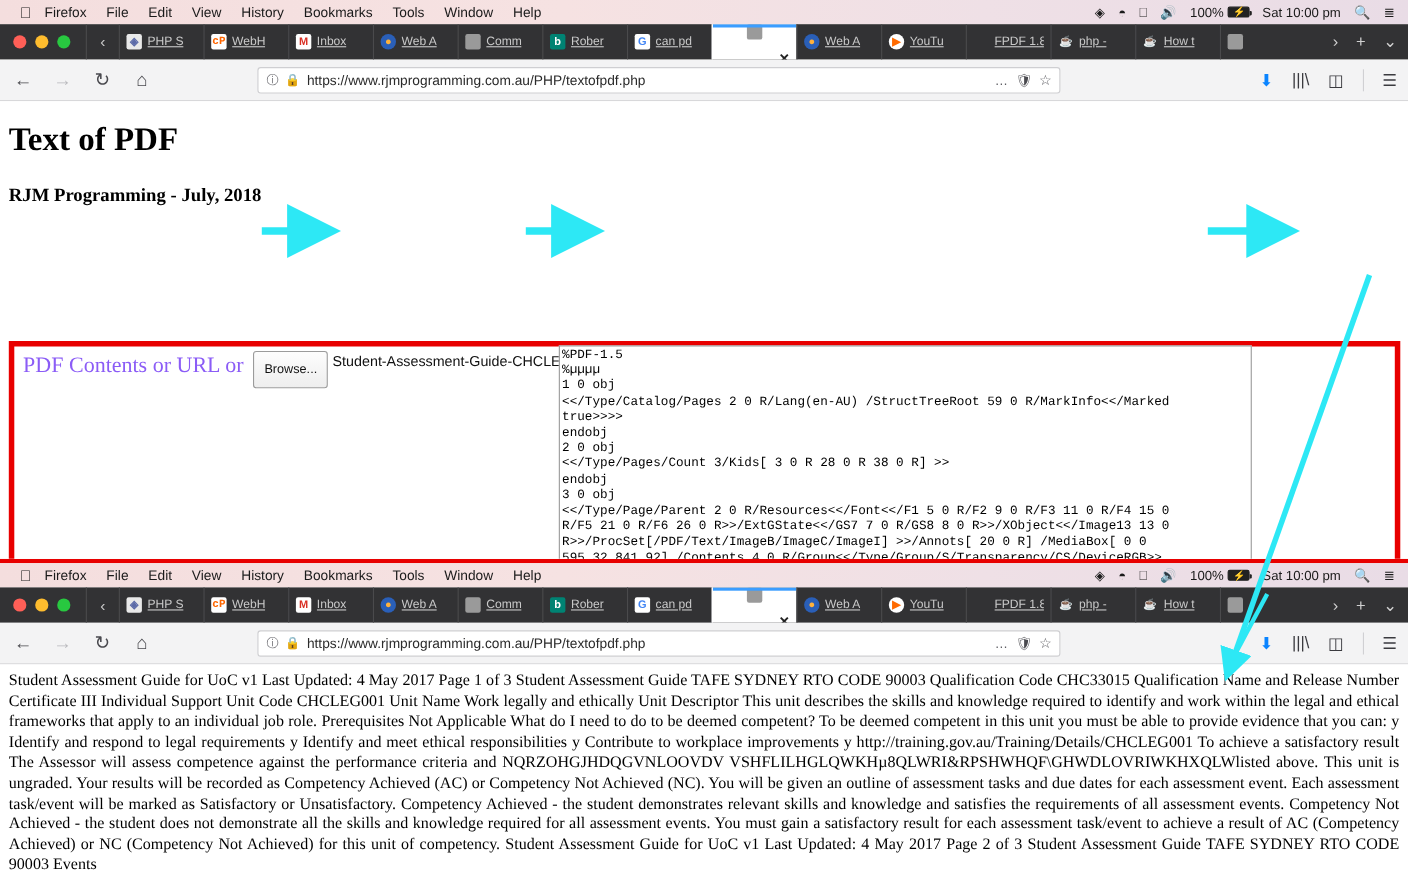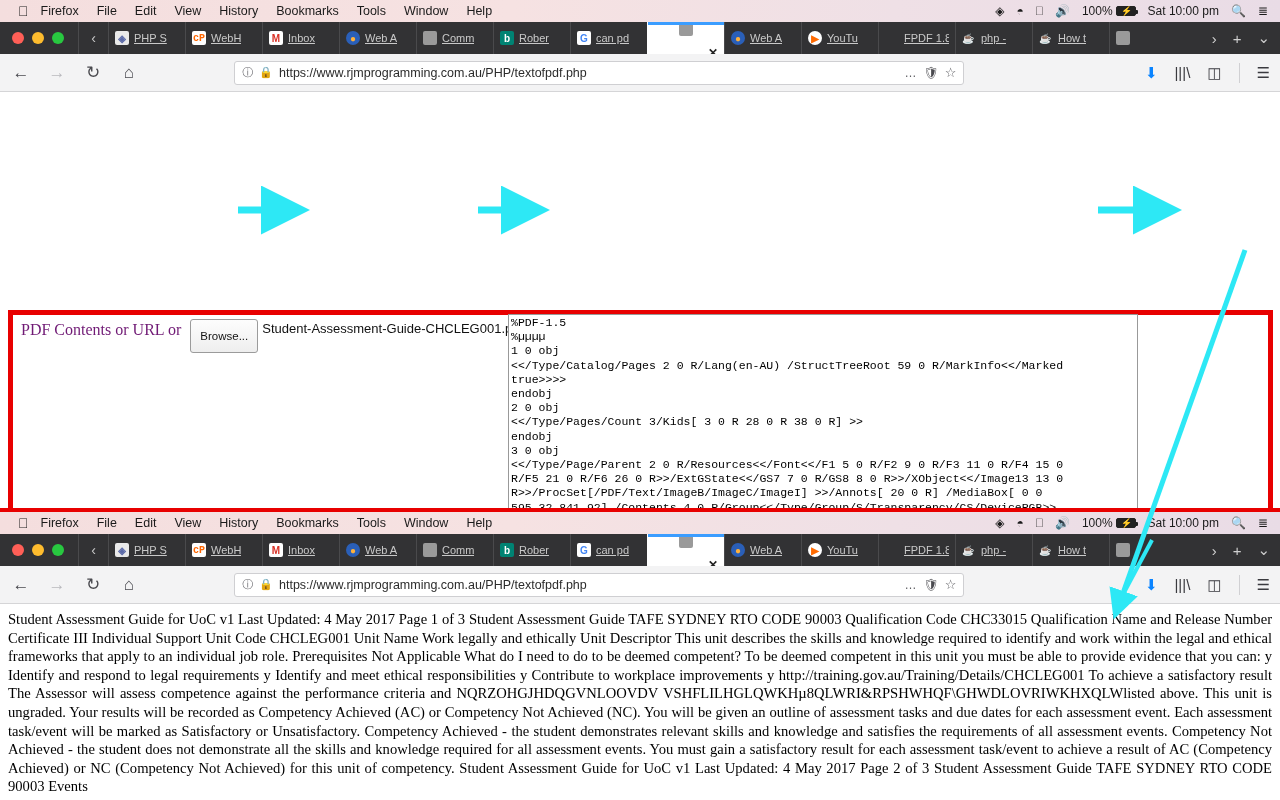--- a/index.html
+++ b/index.html
@@ -79,21 +79,21 @@
   .navright .ic{color:#3a3a3f;font-size:15px;}
   .navdiv{width:1px;height:20px;background:#d0d0d3;}
 
   
   .page1{background:#fff;height:416px;position:relative;overflow:hidden;}
   h1.title{font-family:"Liberation Serif",serif;font-size:30px;font-weight:bold;margin:18px 0 0 8px;color:#000;}
   h3.sub{font-family:"Liberation Serif",serif;font-size:17px;font-weight:bold;margin:24px 0 0 8px;color:#000;}
 
   .redbox{position:absolute;left:8px;top:218px;width:1265px;height:297px;border:5px solid #e80000;background:#fff;}
   .formrow{display:flex;align-items:flex-start;padding:4px 0 0 8px;gap:0;}
-  .flabel{font-family:"Liberation Serif",serif;font-size:16px;color:#701a75;white-space:nowrap;padding-top:2px;}
+  .flabel{font-family:"Liberation Serif",serif;font-size:20px;color:#8b5cf6;white-space:nowrap;padding-top:2px;}
   .browsebtn{margin-left:9px;height:34px;border:1px solid #9b9b9b;background:linear-gradient(#fdfdfd,#eeeeee);border-radius:3px;font-size:11.5px;padding:0 9px;color:#111;display:inline-flex;align-items:center;}
   .fname{font-size:13px;color:#111;padding-top:2px;margin-left:4px;white-space:nowrap;}
   .ta{position:absolute;left:508px;top:222px;width:630px;height:282px;border:1px solid #999;background:#fff;
       font-family:"Liberation Mono",monospace;font-size:11.5px;line-height:14.2px;color:#000;
       padding:1px 2px;white-space:pre;overflow:hidden;}
 
   
   .arrow{position:absolute;pointer-events:none;}
 
   
@@ -224,20 +224,22 @@
     <span class="navright">
       <span class="dl">⬇</span>
       <span class="ic">|||\</span>
       <span class="ic">◫</span>
       <span class="navdiv"></span>
       <span class="ic">☰</span>
     </span>
   </div>
 
   <div class="page1">
+    <h1 class="title">Text of PDF</h1>
+    <h3 class="sub">RJM Programming - July, 2018</h3>
 
     <div class="redbox">
       <div class="formrow">
         <span class="flabel">PDF Contents or URL or</span>
         <span class="browsebtn">Browse...</span>
         <span class="fname">Student-Assessment-Guide-CHCLEG001.pdf</span>
       </div>
 
     </div>
 

